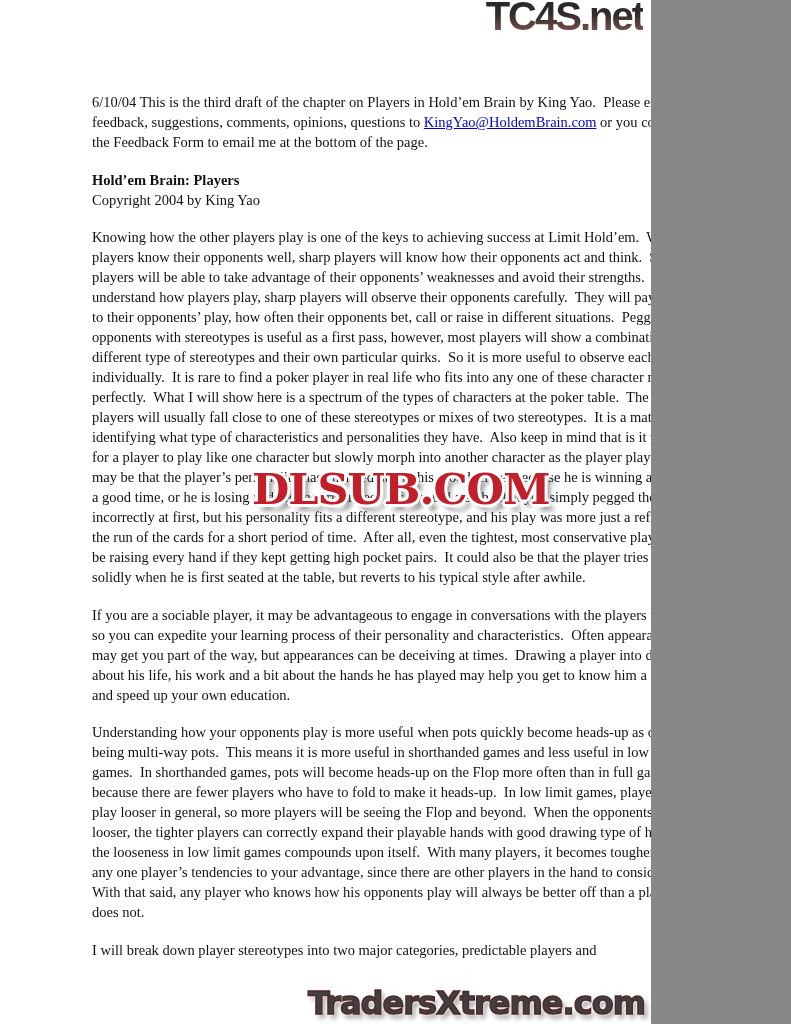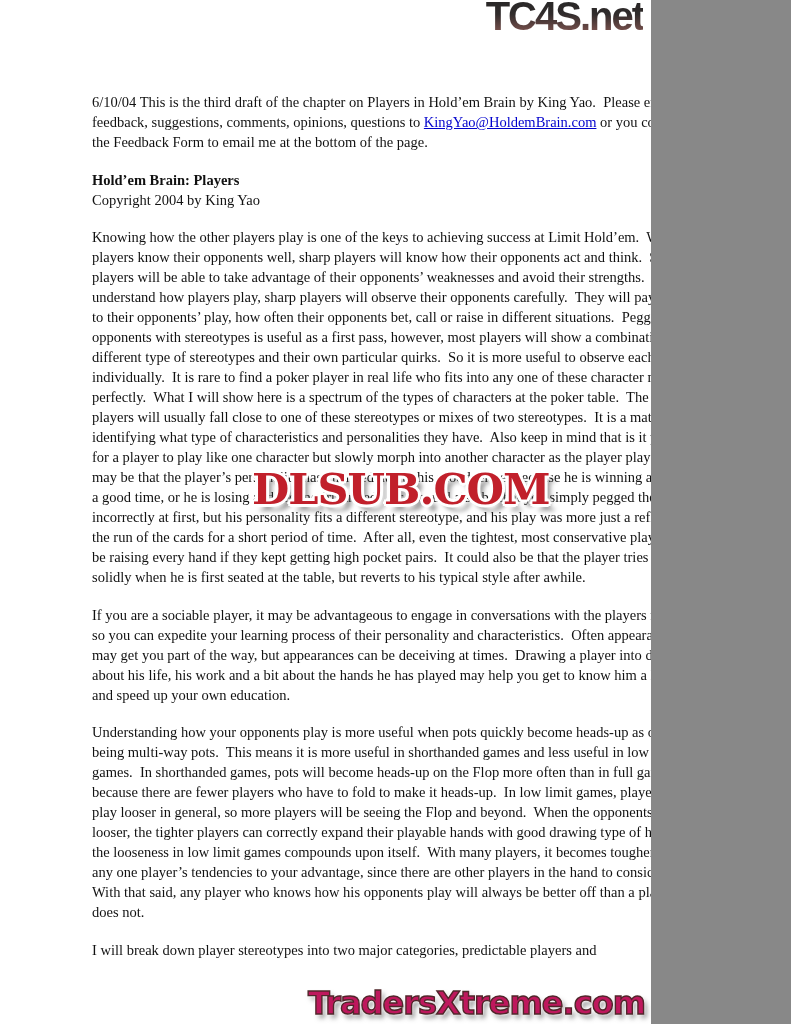--- a/index.html
+++ b/index.html
@@ -75,21 +75,21 @@
 
   
   .footer-logo {
     position: absolute;
     right: 6px;
     bottom: 2px;
     font-family: "DejaVu Sans", sans-serif;
     font-weight: bold;
     font-size: 32px;
     letter-spacing: -1px;
-    color: #be185d;
+    color: #404040;
     -webkit-text-stroke: 1.4px #50262a;
     text-shadow:
       0 0 2px #ffffff, 0 0 3px #ffffff, 0 0 4px #ffffff,
       3px 4px 5px rgba(120,120,120,0.8);
   }
 </style>
 </head>
 <body>
 
 <div class="page">

